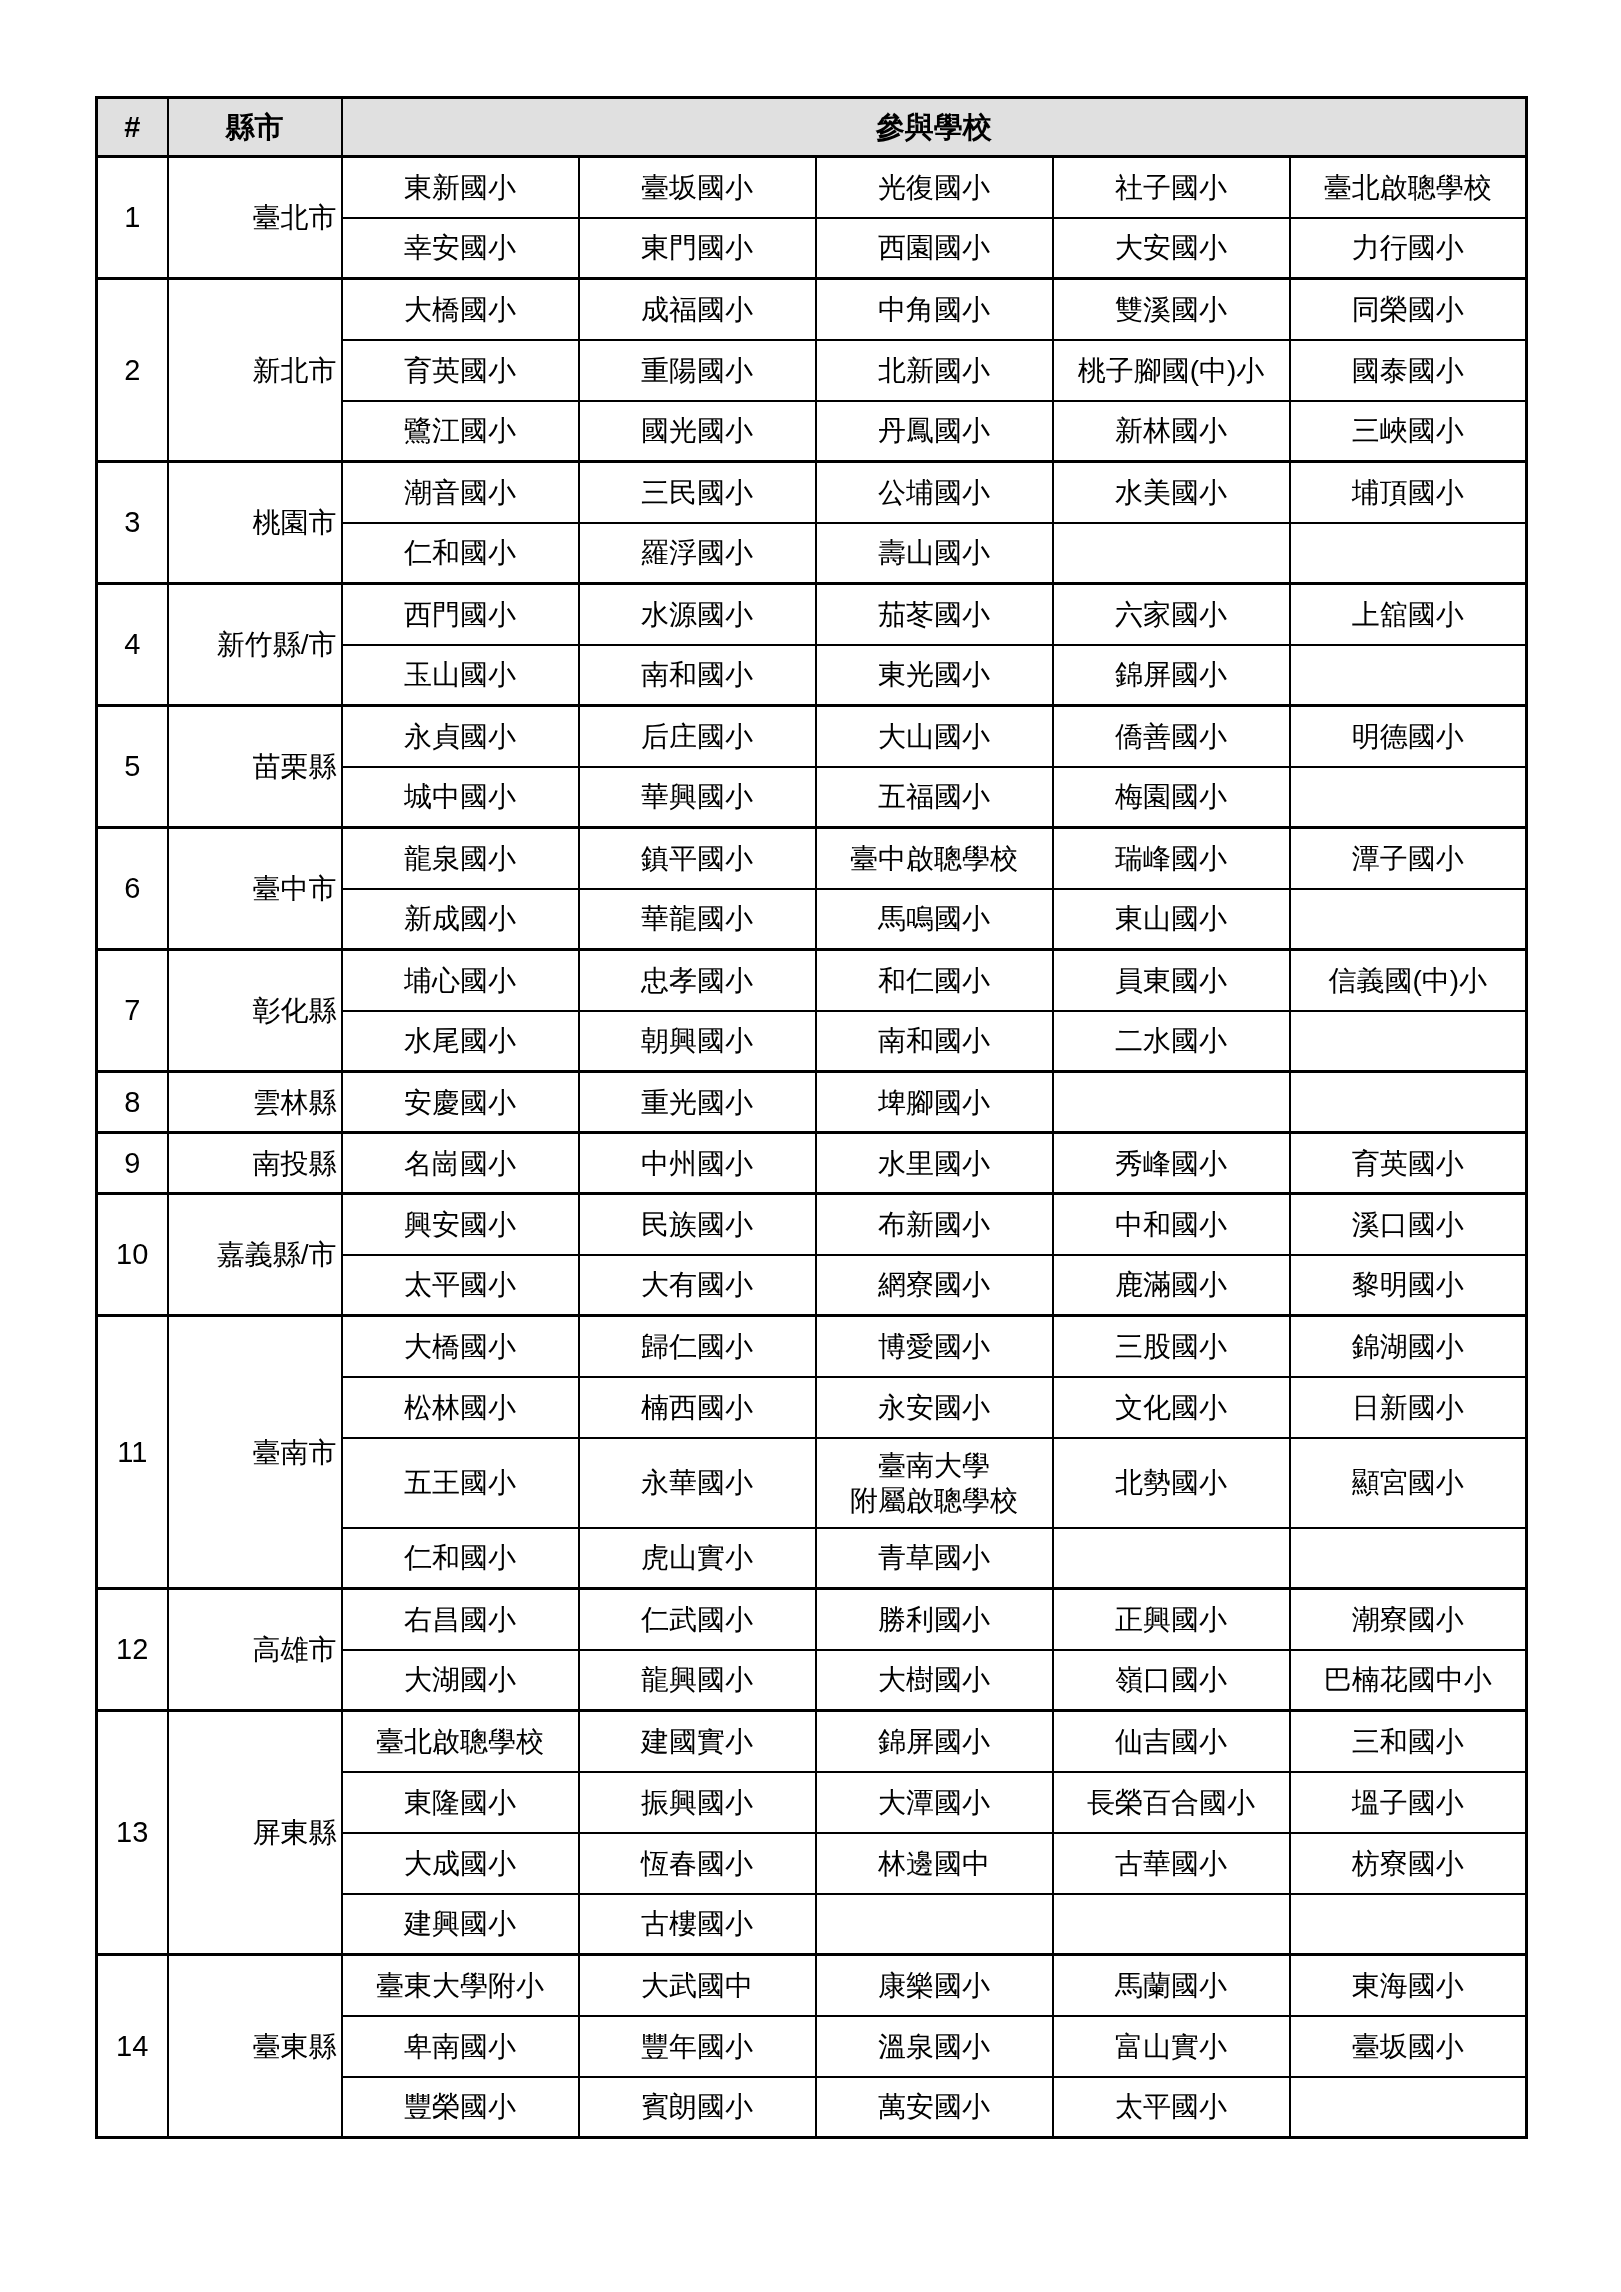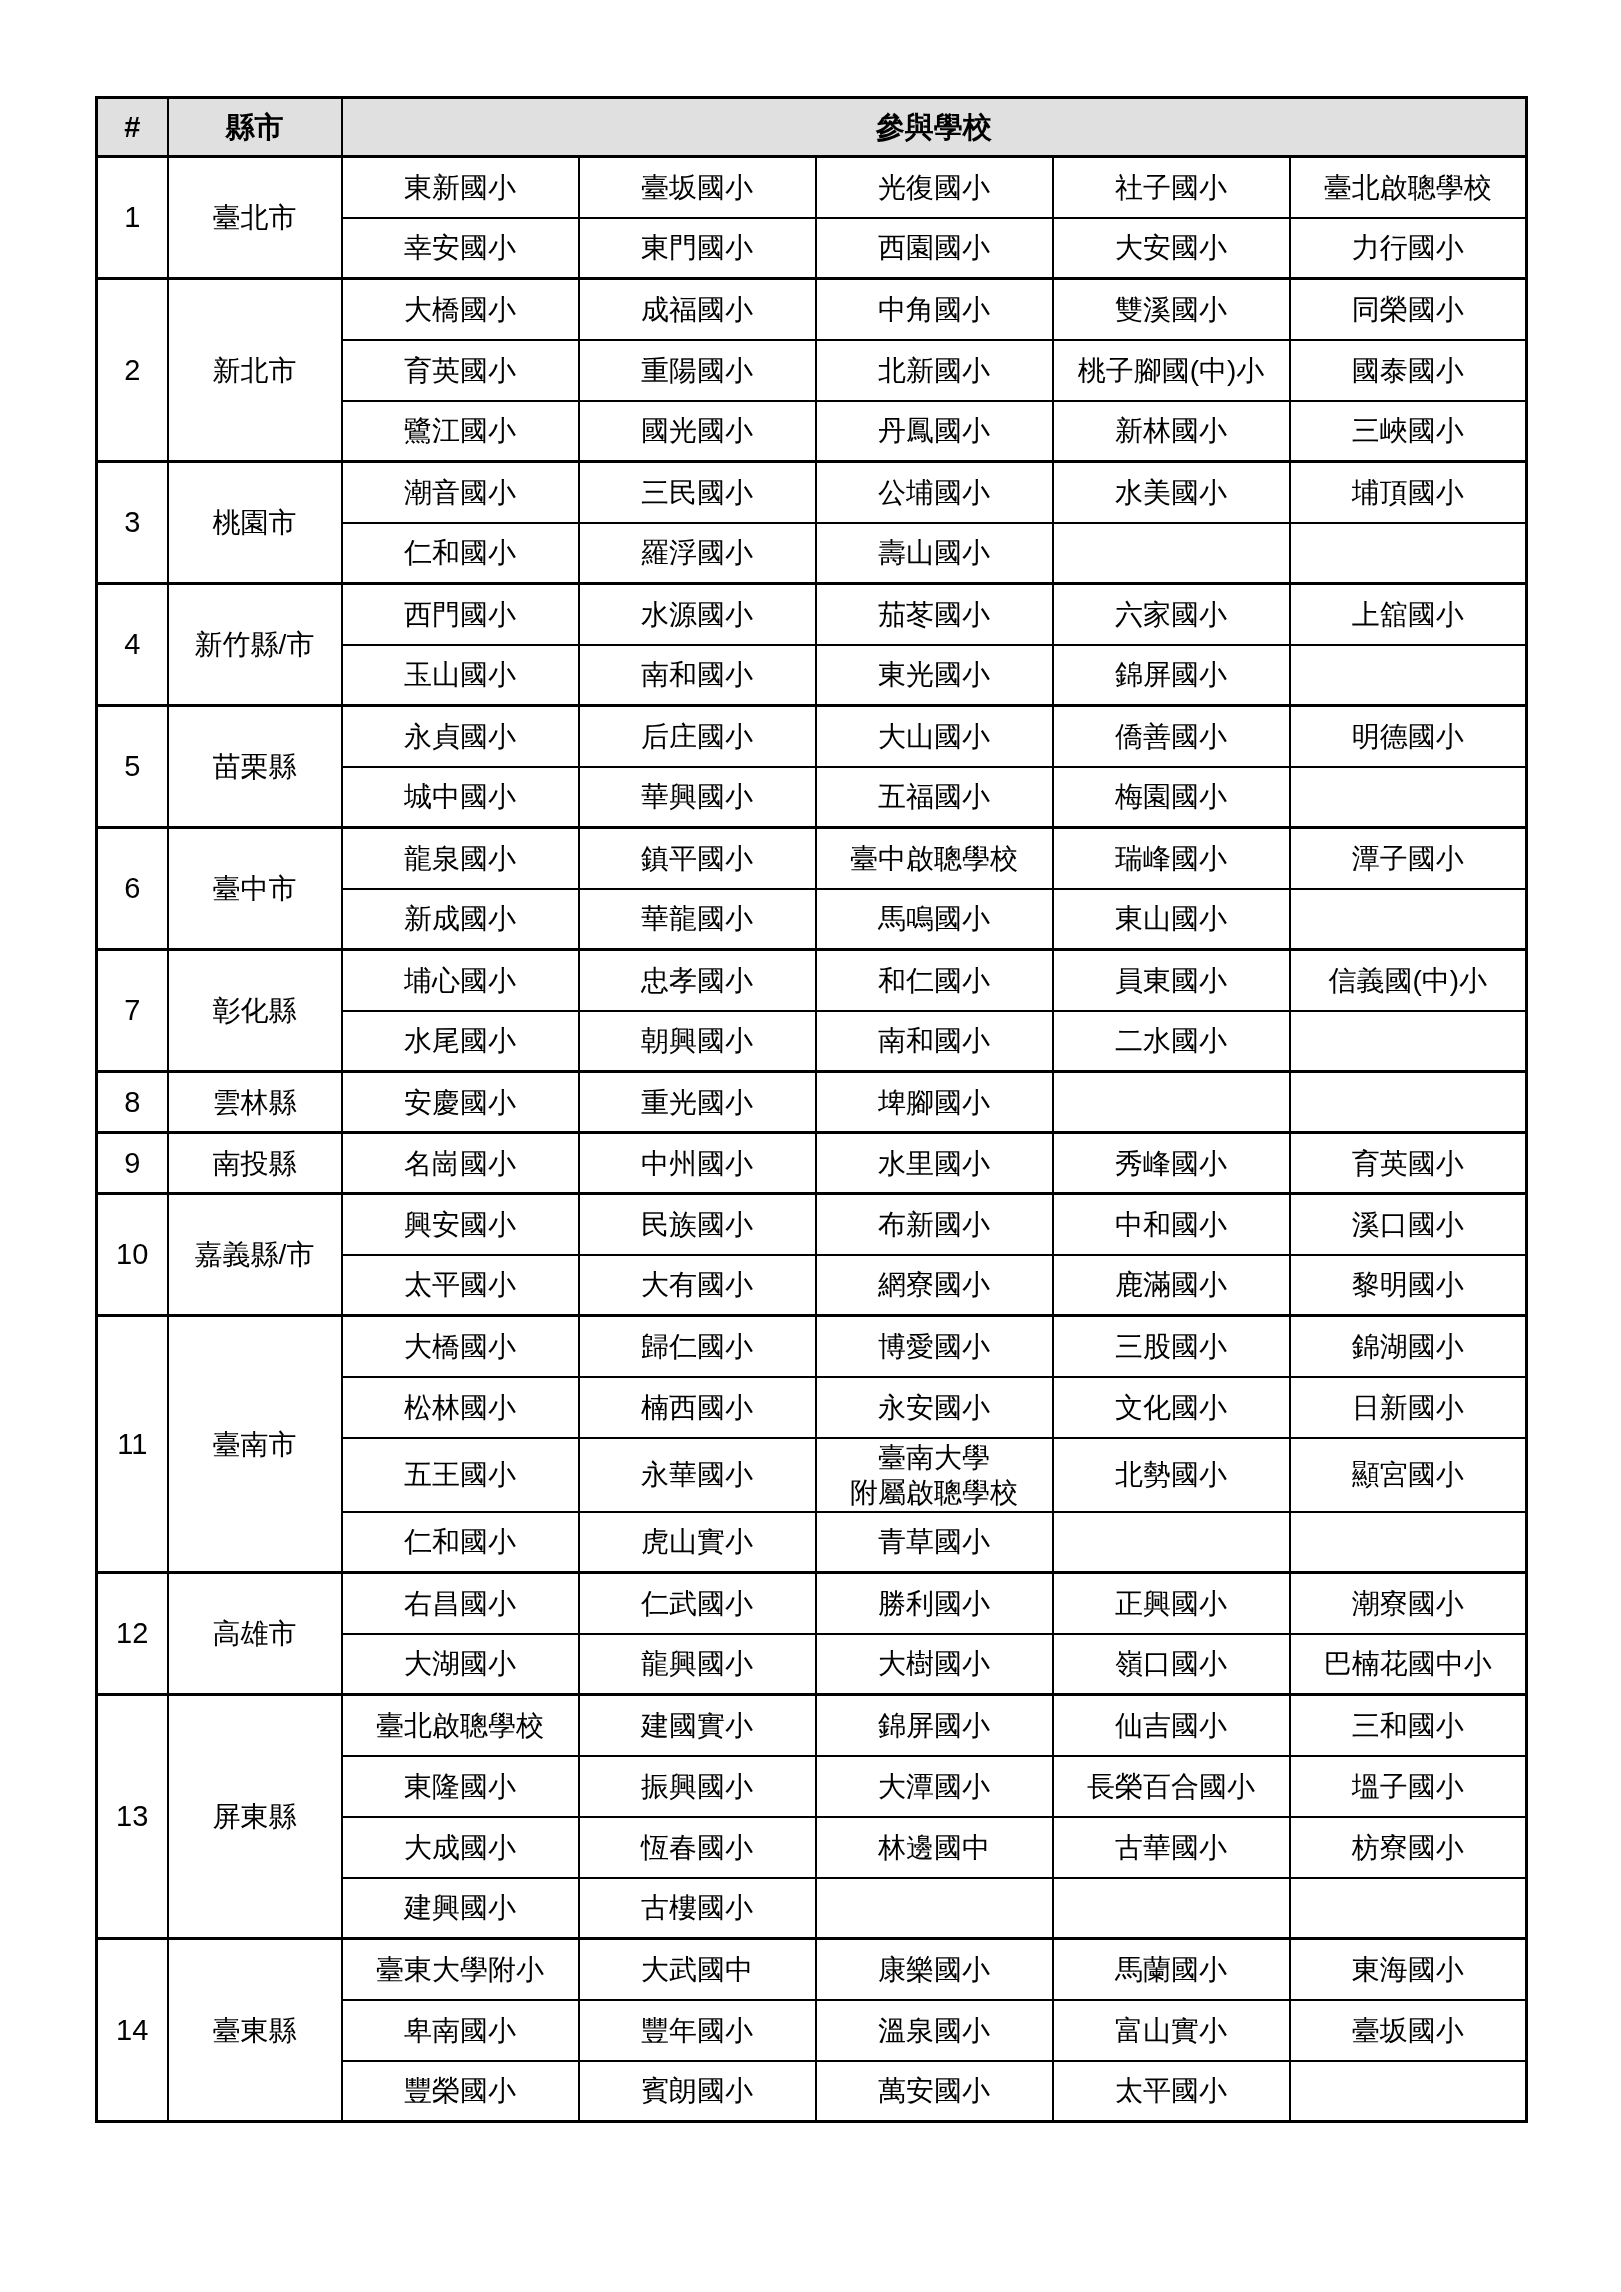--- a/index.html
+++ b/index.html
@@ -43,27 +43,27 @@
     white-space: pre-line;
     line-height: 1.25;
   }
   thead tr { height: 59px; }
   thead th {
     background: var(--header-bg);
     font-weight: bold;
     font-size: 29px;
   }
   tbody tr { height: 61px; }
-  tbody tr.tall { height: 74px; }
+  tbody tr.tall { height: 90px; }
   tbody tr.group-start th,
   tbody tr.group-start td {
     border-top: 3.9px solid var(--border-color);
   }
   td.num-cell { font-size: 29px; }
-  td.county-cell { font-size: 28px; }
+  td.county-cell { font-size: 28px; text-align: right; }
 </style>
 </head>
 <body>
 
 <table class="schools-table">
   <colgroup>
     <col class="c-num">
     <col class="c-county">
     <col class="c-school">
     <col class="c-school">

